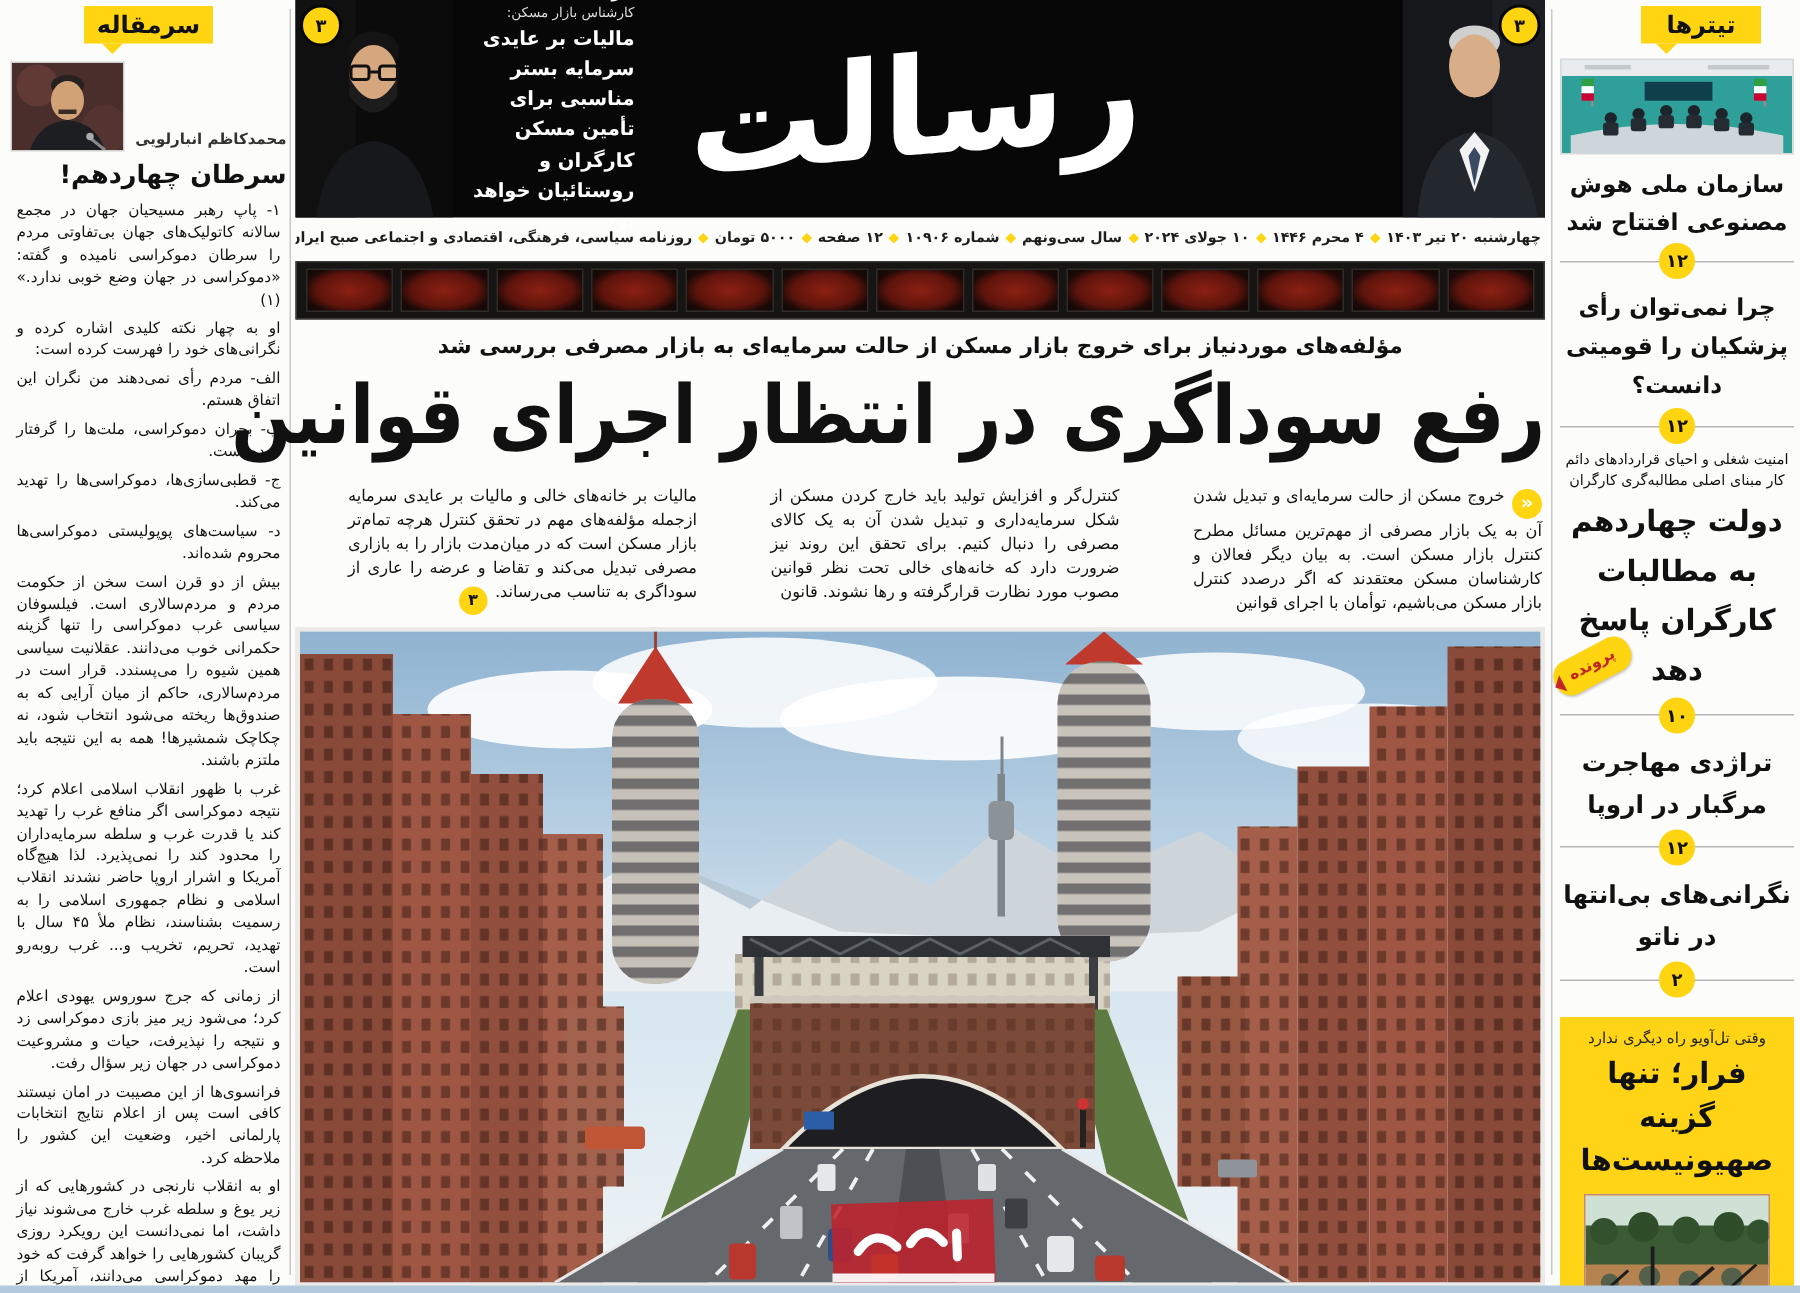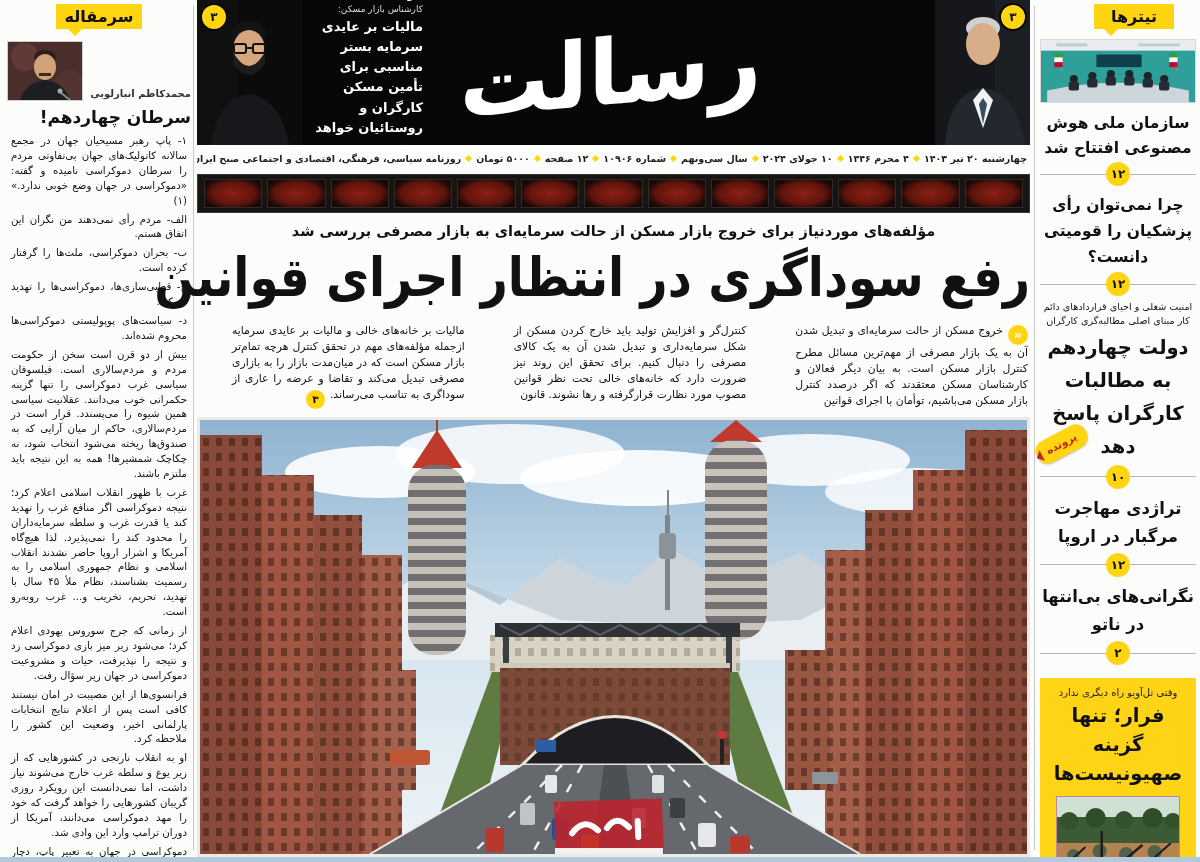--- a/index.html
+++ b/index.html
@@ -98,20 +98,21 @@
         <ellipse cx="37" cy="25" rx="11" ry="13" fill="#d2a277"></ellipse>
         <rect x="31" y="31" width="12" height="3" fill="#3a2c24"></rect>
         <path d="M12,58 Q18,40 37,38 Q56,40 62,58 Z" fill="#1c1e22"></path>
         <line x1="52" y1="50" x2="62" y2="58" stroke="#888" stroke-width="2"></line>
         <circle cx="52" cy="49" r="2.5" fill="#aaa"></circle>
       </svg>
     </div>
     <div class="edtitle">سرطان چهاردهم!</div>
     <div class="edbody">
       <p>۱- پاپ رهبر مسیحیان جهان در مجمع سالانه کاتولیک‌های جهان بی‌تفاوتی مردم را سرطان دموکراسی نامیده و گفته: «دموکراسی در جهان وضع خوبی ندارد.» (۱)</p>
+      <p>او به چهار نکته کلیدی اشاره کرده و نگرانی‌های خود را فهرست کرده است:</p>
       <p>الف- مردم رأی نمی‌دهند من نگران این اتفاق هستم.</p>
       <p>ب- بحران دموکراسی، ملت‌ها را گرفتار کرده است.</p>
       <p>ج- قطبی‌سازی‌ها، دموکراسی‌ها را تهدید می‌کند.</p>
       <p>د- سیاست‌های پوپولیستی دموکراسی‌ها محروم شده‌اند.</p>
       <p>بیش از دو قرن است سخن از حکومت مردم و مردم‌سالاری است. فیلسوفان سیاسی غرب دموکراسی را تنها گزینه حکمرانی خوب می‌دانند. عقلانیت سیاسی همین شیوه را می‌پسندد. قرار است در مردم‌سالاری، حاکم از میان آرایی که به صندوق‌ها ریخته می‌شود انتخاب شود، نه چکاچک شمشیرها! همه به این نتیجه باید ملتزم باشند.</p>
       <p>غرب با ظهور انقلاب اسلامی اعلام کرد؛ نتیجه دموکراسی اگر منافع غرب را تهدید کند یا قدرت غرب و سلطه سرمایه‌داران را محدود کند را نمی‌پذیرد. لذا هیچ‌گاه آمریکا و اشرار اروپا حاضر نشدند انقلاب اسلامی و نظام جمهوری اسلامی را به رسمیت بشناسند، نظام ملأ ۴۵ سال با تهدید، تحریم، تخریب و... غرب روبه‌رو است.</p>
       <p>از زمانی که جرج سوروس یهودی اعلام کرد؛ می‌شود زیر میز بازی دموکراسی زد و نتیجه را نپذیرفت، حیات و مشروعیت دموکراسی در جهان زیر سؤال رفت.</p>
       <p>فرانسوی‌ها از این مصیبت در امان نیستند کافی است پس از اعلام نتایج انتخابات پارلمانی اخیر، وضعیت این کشور را ملاحظه کرد.</p>
       <p>او به انقلاب نارنجی در کشورهایی که از زیر یوغ و سلطه غرب خارج می‌شوند نیاز داشت، اما نمی‌دانست این رویکرد روزی گریبان کشورهایی را خواهد گرفت که خود را مهد دموکراسی می‌دانند، آمریکا از دوران ترامپ وارد این وادی شد.</p>
       <p>دموکراسی در جهان به تعبیر پاپ، دچار سرطان است. سخنان پاپ یک رونمایی تلخ از روند دموکراسی‌خواهی در جهان است.</p>

